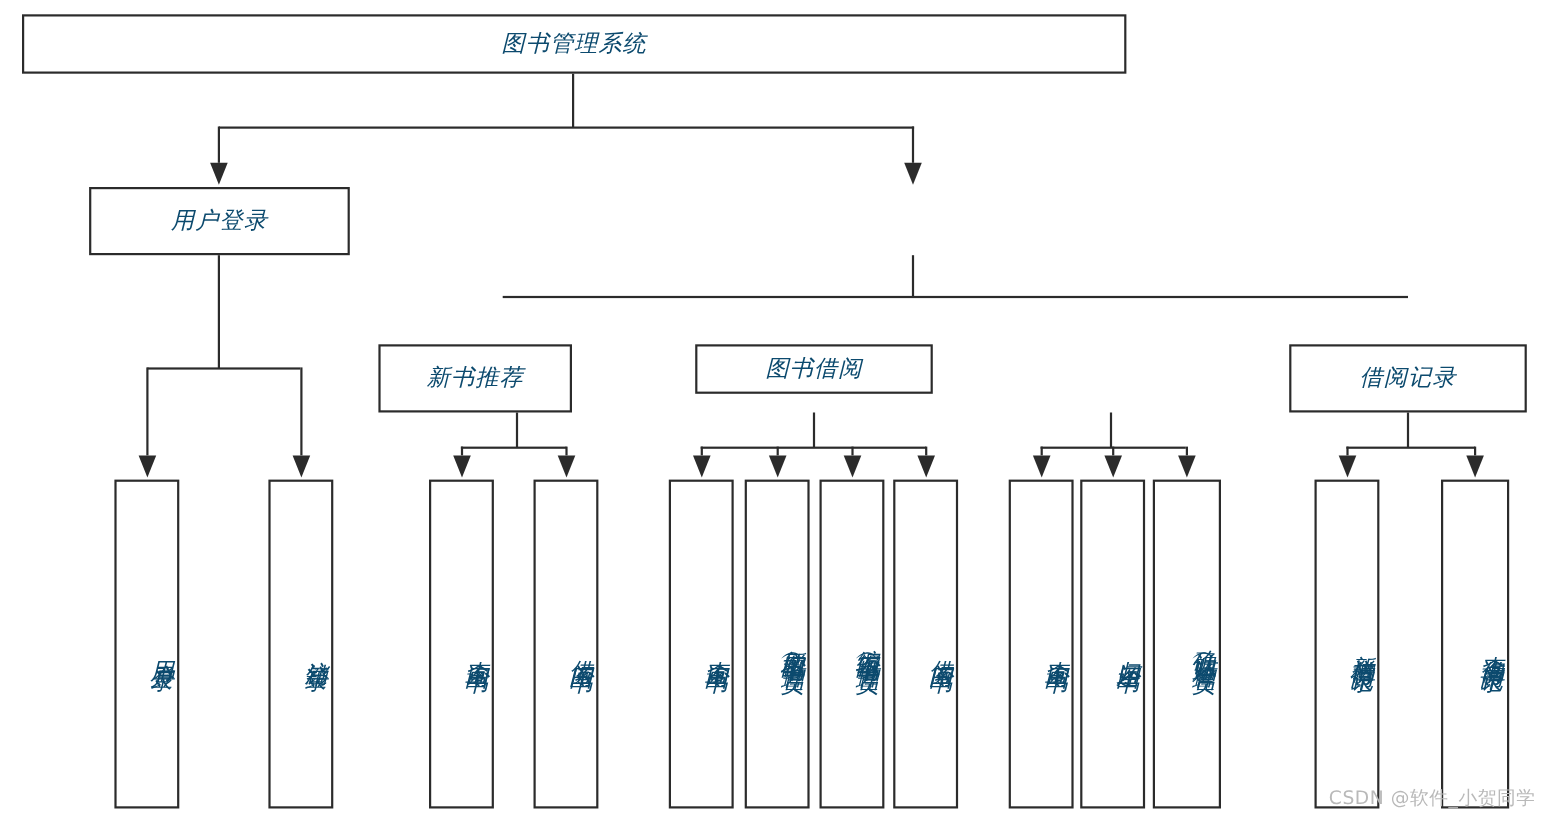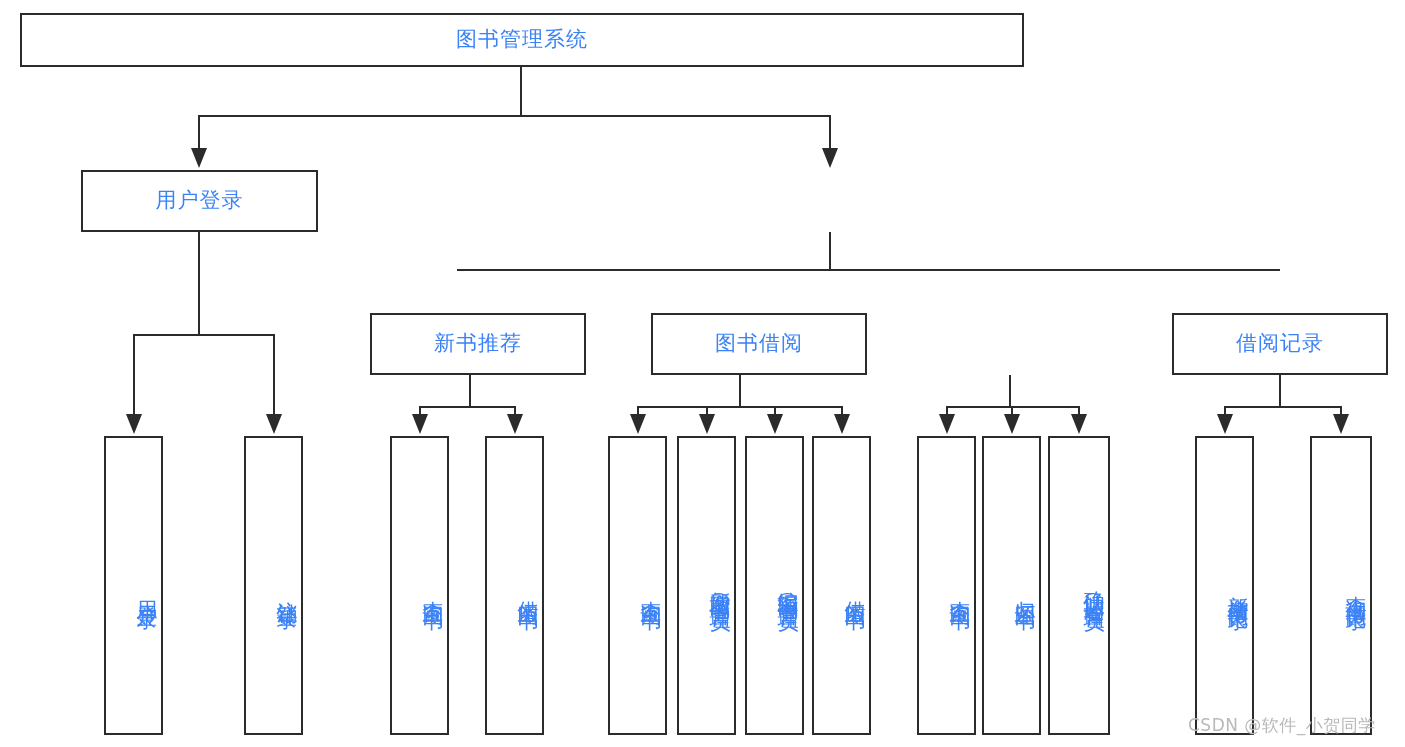--- a/index.html
+++ b/index.html
@@ -18,21 +18,22 @@
     overflow: hidden;
   }
   .node {
     position: absolute;
     box-sizing: border-box;
     border: 2px solid #2b2b2b;
     background: #ffffff;
     display: flex;
     align-items: center;
     justify-content: center;
-    color: #3b82f6;
+    color: #0c4a6e;
+    font-style: italic;
   }
   .node.horiz {
     font-size: 21px;
     letter-spacing: 1px;
     line-height: 1.2;
   }
   .node.vert {
     writing-mode: vertical-rl;
     text-orientation: upright;
     font-size: 21px;
@@ -57,20 +58,21 @@
     border-left: 8px solid transparent;
     border-right: 8px solid transparent;
     border-top: 20px solid #2b2b2b;
   }
   .watermark {
     position: absolute;
     color: #b9b9b9;
     font-size: 17px;
     letter-spacing: 0.5px;
     white-space: nowrap;
+    margin-left: 20px;
   }
 </style>
 </head>
 <body>
 
 <div id="canvas">
 
   <div class="node horiz" id="root-node" style="left: 20px; top: 13px; width: 1004px; height: 54px;">
     <span>图书管理系统</span>
   </div>
@@ -85,24 +87,24 @@
   <div class="node horiz" id="l2-0" style="left: 81px; top: 170px; width: 237px; height: 62px;">
     <span>用户登录</span>
   </div>
 
   <div class="edge v" id="e-login-trunk" style="left: 198px; top: 232px; height: 103px;"></div>
   <div class="edge h" id="e-login-bar" style="left: 134px; top: 334px; width: 139px;"></div>
 
   <div class="edge v" id="e-books-trunk" style="left: 829px; top: 232px; height: 38px;"></div>
   <div class="edge h" id="e-books-bar" style="left: 457px; top: 269px; width: 823px;"></div>
 
-  <div class="node horiz" id="l3-0" style="left: 370px; top: 313px; width: 216px; height: 62px;">
+  <div class="node horiz" id="l3-0" style="left: 344px; top: 313px; width: 176px; height: 62px;">
     <span>新书推荐</span>
   </div>
-  <div class="node horiz" id="l3-1" style="left: 632px; top: 313px; width: 216px; height: 62px; margin-left: 19px;">
+  <div class="node horiz" id="l3-1" style="left: 632px; top: 313px; width: 216px; height: 45px;">
     <span>图书借阅</span>
   </div>
   <div class="node horiz" id="l3-3" style="left: 1172px; top: 313px; width: 216px; height: 62px; align-items: center;">
     <span>借阅记录</span>
   </div>
 
   <div class="edge v" id="e-nb-trunk" style="left: 469px; top: 375px; height: 32px;"></div>
   <div class="edge h" id="e-nb-bar" style="left: 419px; top: 406px; width: 96px;"></div>
   <div class="edge v" id="e-bw-trunk" style="left: 739px; top: 375px; height: 32px;"></div>
   <div class="edge h" id="e-bw-bar" style="left: 637px; top: 406px; width: 205px;"></div>

